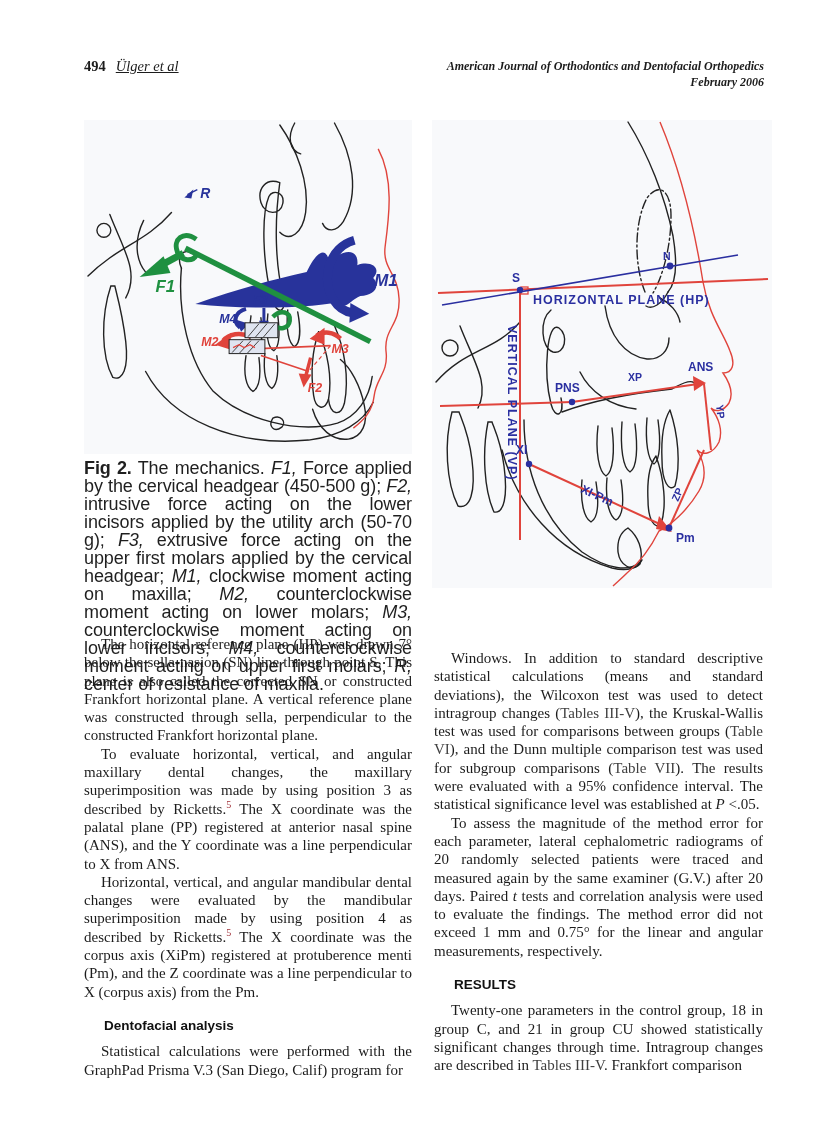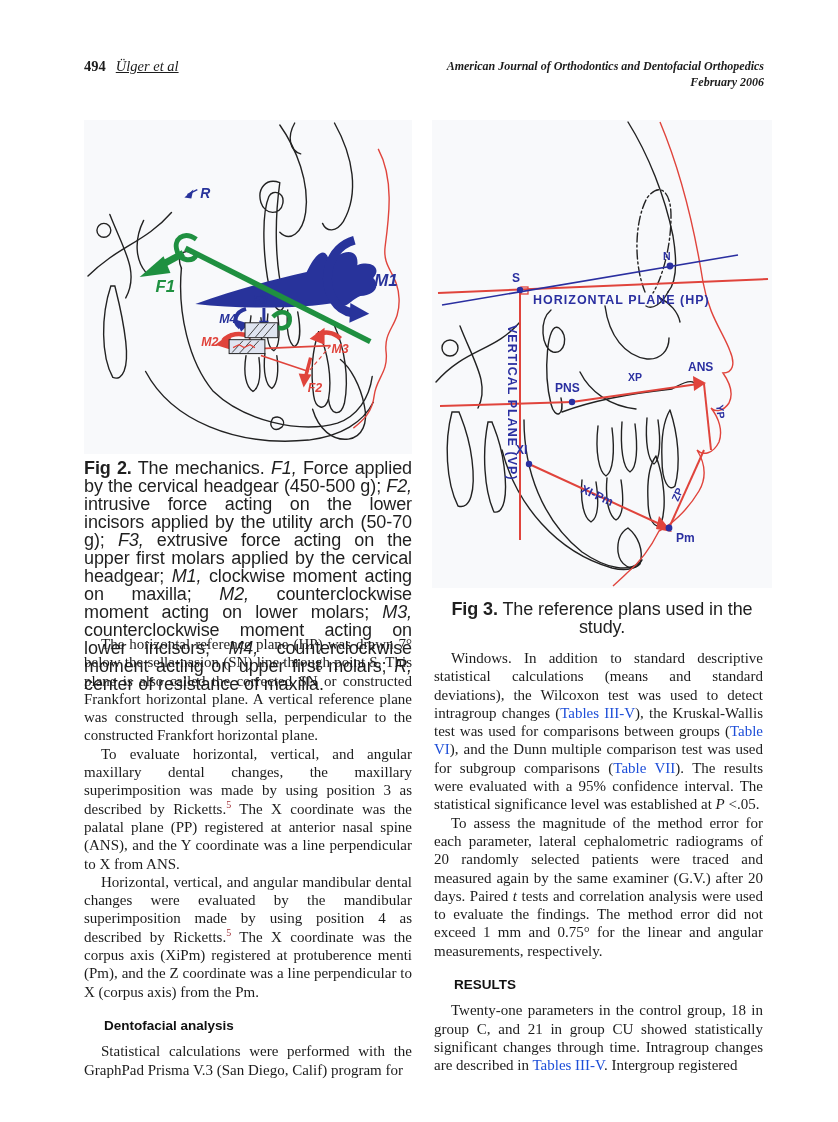--- a/index.html
+++ b/index.html
@@ -31,21 +31,21 @@
   
   .col{position:absolute;font-size:15px;line-height:18.3px;text-align:justify;}
   #colL{left:84px;top:635px;width:328px;}
   #colR{left:434px;top:649px;width:329px;}
   .col p{margin:0;text-indent:17px;}
   .subhead{font-family:"Liberation Sans",sans-serif;font-weight:bold;font-size:13.5px;
            margin:16px 0 7px 0;text-indent:0;text-align:left;color:#111;padding-left:20px;}
   
   .sg-i{font-style:italic;}
   .sg-b{font-weight:bold;}
-  .sg-link{color:#1d4ed8;}
+  .sg-link{color:#404040;}
   sup.sg-sup{color:#a03038;font-size:10px;line-height:0;}
 </style>
 </head>
 <body>
 
 <div id="page">
 
   <div id="hdr">
     <div class="hdr-left">
       <span class="hdr-num">494</span><span class="hdr-auth">Ülger et al</span>
@@ -201,30 +201,29 @@
       <text x="256" y="251" class="f3lbl">ANS</text>
       <text x="284" y="285" transform="rotate(84 284 285)" class="f3lbl f3sm">YP</text>
       <text x="84" y="334" class="f3lbl">XI</text>
       <text x="148" y="372" transform="rotate(25 148 372)" class="f3lbl">XI-Pm</text>
       <text x="246" y="382" transform="rotate(-66 246 382)" class="f3lbl f3sm">ZP</text>
       <text x="244" y="422" class="f3lbl">Pm</text>
     </svg>
   </div>
 
   <div class="caption" id="fig2cap"><span class="sg-b">Fig 2.</span><span>  The mechanics. </span><span class="sg-i">F1,</span><span> Force applied by the cervical headgear (450-500 g); </span><span class="sg-i">F2,</span><span> intrusive force acting on the lower incisors applied by the utility arch (50-70 g); </span><span class="sg-i">F3,</span><span> extrusive force acting on the upper first molars applied by the cervical headgear; </span><span class="sg-i">M1,</span><span> clockwise moment acting on maxilla; </span><span class="sg-i">M2,</span><span> counterclockwise moment acting on lower molars; </span><span class="sg-i">M3,</span><span> counterclockwise moment acting on lower incisors; </span><span class="sg-i">M4,</span><span> counterclockwise moment acting on upper first molars; </span><span class="sg-i">R,</span><span> center of resistance of maxilla.</span></div>
-  <div class="caption" id="fig3cap"><span class="sg-b">Fig 3.</span><span>  The reference plans used in the study.</span></div>
 
   <div class="col" id="colL">
     <p><span>The horizontal reference plane (HP) was drawn 7° below the sella-nasion (SN) line through point S. This plane is also called the corrected SN or constructed Frankfort horizontal plane. A vertical reference plane was constructed through sella, perpendicular to the constructed Frankfort horizontal plane.</span></p>
     <p><span>To evaluate horizontal, vertical, and angular maxillary dental changes, the maxillary superimposition was made by using position 3 as described by Ricketts.</span><sup class="sg-sup">5</sup><span> The X coordinate was the palatal plane (PP) registered at anterior nasal spine (ANS), and the Y coordinate was a line perpendicular to X from ANS.</span></p>
     <p><span>Horizontal, vertical, and angular mandibular dental changes were evaluated by the mandibular superimposition made by using position 4 as described by Ricketts.</span><sup class="sg-sup">5</sup><span> The X coordinate was the corpus axis (XiPm) registered at protuberence menti (Pm), and the Z coordinate was a line perpendicular to X (corpus axis) from the Pm.</span></p>
     <div class="subhead">Dentofacial analysis</div>
     <p><span>Statistical calculations were performed with the GraphPad Prisma V.3 (San Diego, Calif) program for</span></p>
   </div>
 
   <div class="col" id="colR">
     <p><span>Windows. In addition to standard descriptive statistical calculations (means and standard deviations), the Wilcoxon test was used to detect intragroup changes (</span><span class="sg-link">Tables III-V</span><span>), the Kruskal-Wallis test was used for comparisons between groups (</span><span class="sg-link">Table VI</span><span>), and the Dunn multiple comparison test was used for subgroup comparisons (</span><span class="sg-link">Table VII</span><span>). The results were evaluated with a 95% confidence interval. The statistical significance level was established at </span><span class="sg-i">P</span><span> &lt;.05.</span></p>
     <p><span>To assess the magnitude of the method error for each parameter, lateral cephalometric radiograms of 20 randomly selected patients were traced and measured again by the same examiner (G.V.) after 20 days. Paired </span><span class="sg-i">t</span><span> tests and correlation analysis were used to evaluate the findings. The method error did not exceed 1 mm and 0.75° for the linear and angular measurements, respectively.</span></p>
     <div class="subhead">RESULTS</div>
-    <p><span>Twenty-one parameters in the control group, 18 in group C, and 21 in group CU showed statistically significant changes through time. Intragroup changes are described in </span><span class="sg-link">Tables III-V</span><span>. Intergroup registered</span></p>
+    <p><span>Twenty-one parameters in the control group, 18 in group C, and 21 in group CU showed statistically significant changes through time. Intragroup changes are described in </span><span class="sg-link">Tables III-V</span><span>. Frankfort comparison</span></p>
   </div>
 
 </div>
 
 </body></html>

